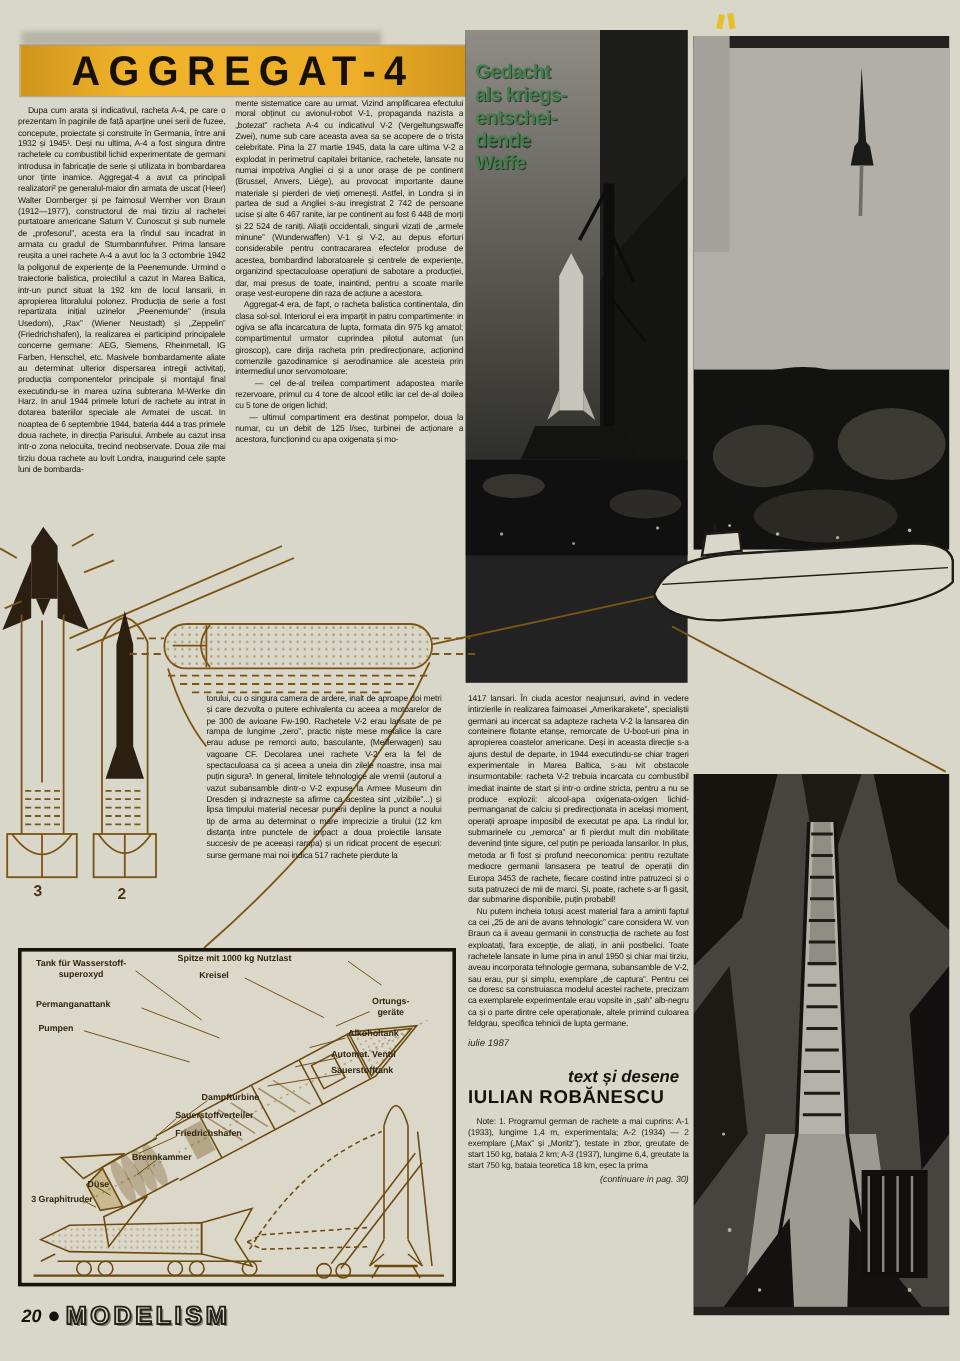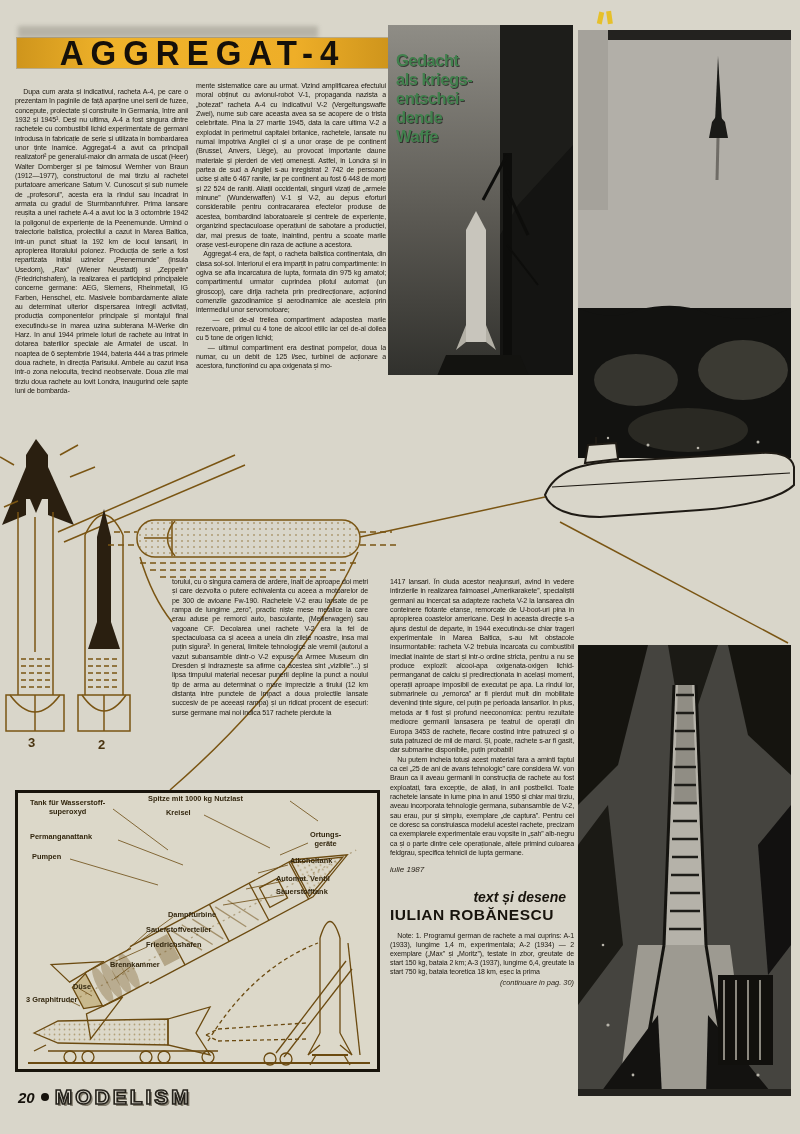--- a/index.html
+++ b/index.html
@@ -2,21 +2,21 @@
 <html><head>
 <meta charset="utf-8">
 <style>
   html,body{margin:0;padding:0;}
   body{width:800px;height:1134px;position:relative;background:#d9d6ca;
        font-family:"Liberation Sans",sans-serif;color:#1b1710;overflow:hidden;}
   .page{position:absolute;inset:0;}
   
   .smudge{position:absolute;left:18px;top:26px;width:300px;height:12px;
           background:rgba(95,90,78,.28);filter:blur(2px);}
-  .banner{position:absolute;left:17px;top:38px;width:371px;height:30px;
+  .banner{position:absolute;left:17px;top:38px;width:371px;height:42px;
           background:linear-gradient(90deg,#cf951c,#f0b32a 25%,#eeae28 75%,#cf951c);
           display:flex;align-items:center;justify-content:center;
           box-shadow:0 0 0 1px rgba(120,90,20,.35);}
   .banner .t{font-size:33px;font-weight:bold;letter-spacing:7px;color:#15100a;
              transform:scaleY(1.05);}
   
   .col{position:absolute;font-size:7.1px;line-height:9.35px;letter-spacing:-0.15px;
        text-align:justify;white-space:pre-wrap;color:#1d1810;overflow:hidden;}
   
   .photo{position:absolute;overflow:hidden;background:#222;}
@@ -60,21 +60,21 @@
   <div class="banner">
     <div class="t">AGGREGAT-4</div>
   </div>
 
   <div class="col" style="left:15px;top:88px;width:173px;height:376px">   Dupa cum arata și indicativul, racheta A-4, pe care o prezentam în paginile de față aparține unei serii de fuzee, concepute, proiectate și construite în Germania, între anii 1932 și 1945¹. Deși nu ultima, A-4 a fost singura dintre rachetele cu combustibil lichid experimentate de germani introdusa in fabricație de serie și utilizata in bombardarea unor ținte inamice. Aggregat-4 a avut ca principali realizatori² pe generalul-maior din armata de uscat (Heer) Walter Dornberger și pe faimosul Wernher von Braun (1912—1977), constructorul de mai tirziu al rachetei purtatoare americane Saturn V. Cunoscut și sub numele de „profesorul”, acesta era la rîndul sau incadrat in armata cu gradul de Sturmbannfuhrer. Prima lansare reușita a unei rachete A-4 a avut loc la 3 octombrie 1942 la poligonul de experiențe de la Peenemunde. Urmind o traiectorie balistica, proiectilul a cazut in Marea Baltica, intr-un punct situat la 192 km de locul lansarii, in apropierea litoralului polonez. Producția de serie a fost repartizata inițial uzinelor „Peenemunde” (insula Usedom), „Rax” (Wiener Neustadt) și „Zeppelin” (Friedrichshafen), la realizarea ei participind principalele concerne germane: AEG, Siemens, Rheinmetall, IG Farben, Henschel, etc. Masivele bombardamente aliate au determinat ulterior dispersarea intregii activitați, producția componentelor principale și montajul final executindu-se in marea uzina subterana M-Werke din Harz. In anul 1944 primele loturi de rachete au intrat in dotarea bateriilor speciale ale Armatei de uscat. In noaptea de 6 septembrie 1944, bateria 444 a tras primele doua rachete, in direcția Parisului. Ambele au cazut insa intr-o zona nelocuita, trecind neobservate. Doua zile mai tirziu doua rachete au lovit Londra, inaugurind cele șapte luni de bombarda-</div>
   <div class="col" style="left:196px;top:82px;width:190px;height:382px">mente sistematice care au urmat. Vizind amplificarea efectului moral obținut cu avionul-robot V-1, propaganda nazista a „botezat” racheta A-4 cu indicativul V-2 (Vergeltungswaffe Zwei), nume sub care aceasta avea sa se acopere de o trista celebritate. Pina la 27 martie 1945, data la care ultima V-2 a explodat in perimetrul capitalei britanice, rachetele, lansate nu numai impotriva Angliei ci și a unor orașe de pe continent (Brussel, Anvers, Liège), au provocat importante daune materiale și pierderi de vieți omenești. Astfel, in Londra și in partea de sud a Angliei s-au inregistrat 2 742 de persoane ucise și alte 6 467 ranite, iar pe continent au fost 6 448 de morți și 22 524 de raniți. Aliații occidentali, singurii vizați de „armele minune” (Wunderwaffen) V-1 și V-2, au depus eforturi considerabile pentru contracararea efectelor produse de acestea, bombardind laboratoarele și centrele de experiențe, organizind spectaculoase operațiuni de sabotare a producției, dar, mai presus de toate, inaintind, pentru a scoate marile orașe vest-europene din raza de acțiune a acestora.
    Aggregat-4 era, de fapt, o racheta balistica continentala, din clasa sol-sol. Interiorul ei era imparțit in patru compartimente: in ogiva se afla incarcatura de lupta, formata din 975 kg amatol; compartimentul urmator cuprindea pilotul automat (un giroscop), care dirija racheta prin predirecționare, acționind comenzile gazodinamice și aerodinamice ale acesteia prin intermediul unor servomotoare;
    — cel de-al treilea compartiment adapostea marile rezervoare, primul cu 4 tone de alcool etilic iar cel de-al doilea cu 5 tone de origen lichid;
    — ultimul compartiment era destinat pompelor, doua la numar, cu un debit de 125 l/sec, turbinei de acționare a acestora, funcționind cu apa oxigenata și mo-</div>
 
-  <div class="photo" style="left:388px;top:25px;width:185px;height:350px">
+  <div class="photo" style="left:388px;top:25px;width:185px;height:544px">
     <svg width="185" height="438" viewBox="0 0 185 438">
       <defs>
         <linearGradient id="pg1" x1="0" y1="0" x2="0" y2="1">
           <stop offset="0" stop-color="#8f8d86"></stop>
             <stop offset=".45" stop-color="#5a5852"></stop>
           <stop offset="1" stop-color="#191a17"></stop>
         </linearGradient>
       </defs>
       <rect width="185" height="438" fill="#22211e"></rect>
       <rect x="0" y="0" width="112" height="438" fill="url(#pg1)"></rect>

